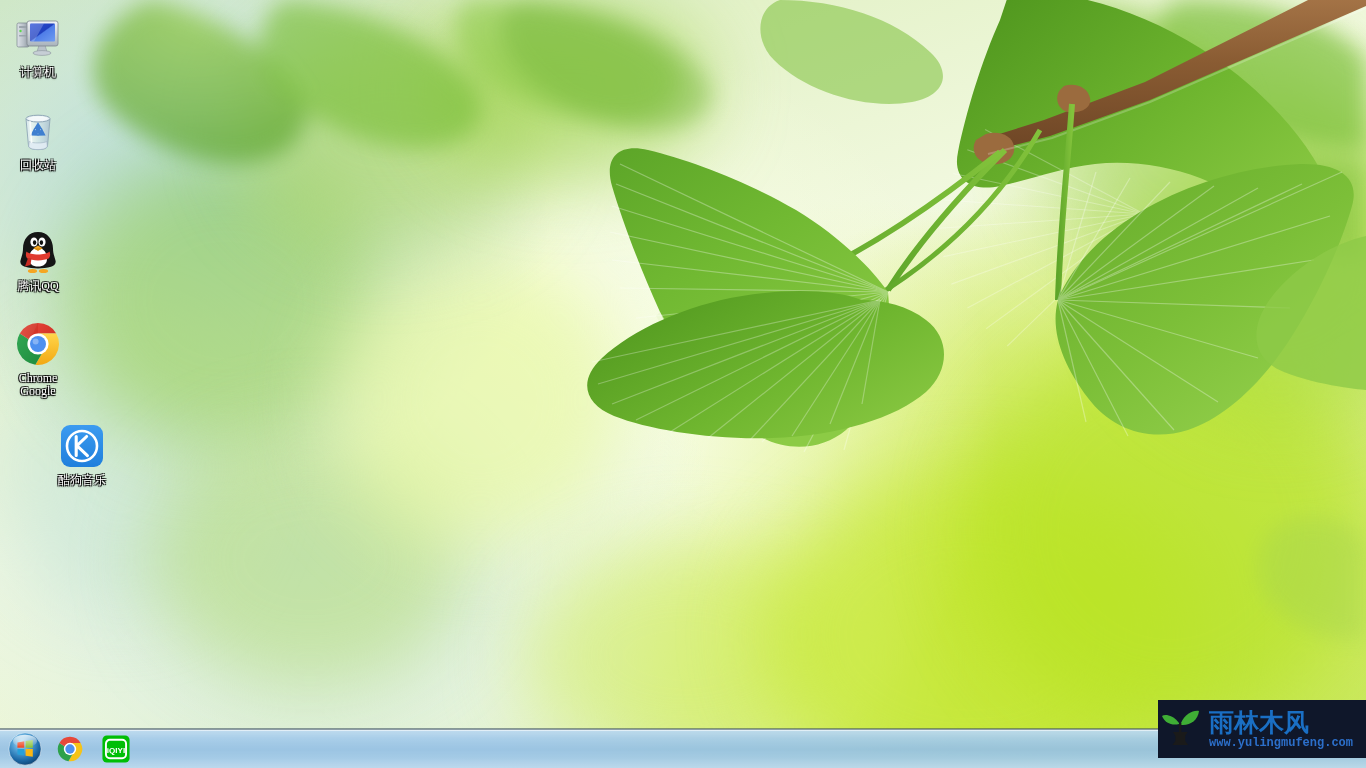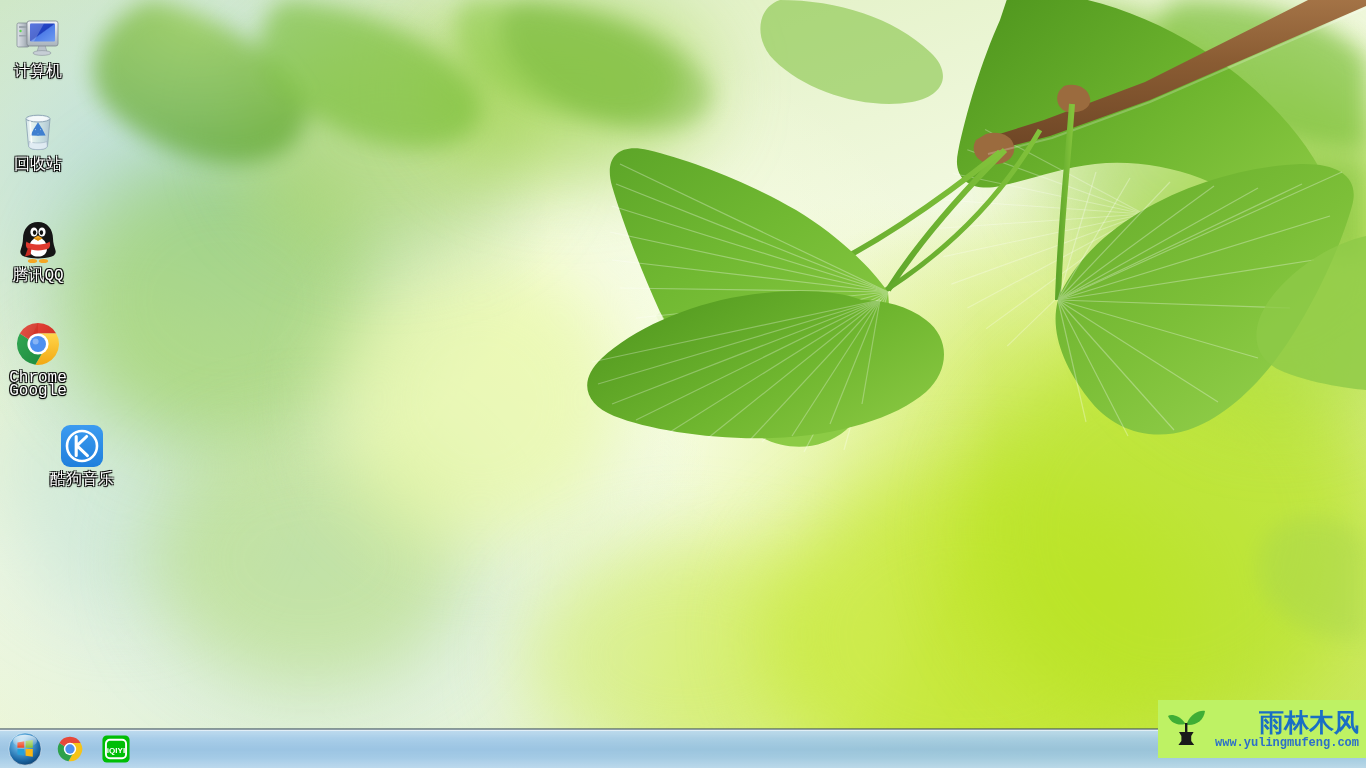--- a/index.html
+++ b/index.html
@@ -61,24 +61,24 @@
     cursor: default;
   }
   .desk-icon .glyph {
     width: 48px;
     height: 48px;
     margin: 0 auto;
     position: relative;
   }
   .desk-icon .label {
     margin-top: 4px;
-    font-size: 16px;
+    font-size: 12px;
     line-height: 13px;
     color: #ffffff;
-    font-family: Liberation Mono, monospace;
+    font-family: Liberation Serif, serif;
     text-shadow:
       -1px -1px 0 rgba(0,0,0,.85), 1px -1px 0 rgba(0,0,0,.85),
       -1px  1px 0 rgba(0,0,0,.85), 1px  1px 0 rgba(0,0,0,.85),
        0px  1px 2px rgba(0,0,0,.9);
     word-wrap: break-word;
   }
 
   
   #taskbar {
     position: absolute;
@@ -121,26 +121,25 @@
     text-align: right;
   }
 
   
   #watermark {
     position: absolute;
     left: 1158px;
     top: 700px;
     width: 208px;
     height: 58px;
-    background: #bef264;
+    background: #0f172a;
     display: flex;
     align-items: center;
-    padding-left: 7px;
+    padding-left: 1px;
     box-sizing: border-box;
-    text-align: right;
   }
   #watermark .wm-text { margin-left: 6px; }
   #watermark .wm-title {
     font-size: 25px;
     line-height: 26px;
     font-weight: bold;
     color: #1a6fc4;
     letter-spacing: 0px;
     font-family: "DejaVu Sans", sans-serif;
   }
@@ -422,21 +421,21 @@
             <path d="M0 -10 L5 -2 L1.6 -2 L1.6 3 L-1.6 3 L-1.6 -2 L-5 -2 Z" transform="rotate(120)"></path>
             <path d="M0 -10 L5 -2 L1.6 -2 L1.6 3 L-1.6 3 L-1.6 -2 L-5 -2 Z" transform="rotate(240)"></path>
           </g>
 
           <path d="M16 14 L17.6 36" stroke="rgba(255,255,255,.8)" stroke-width="1.6" fill="none"></path>
         </svg>
       </div>
       <div class="label">回收站</div>
     </div>
 
-    <div class="desk-icon" style="top:218px;">
+    <div class="desk-icon" style="top:228px;">
       <div class="glyph">
         <svg width="48" height="48" viewBox="0 0 48 48">
 
           <ellipse cx="18.5" cy="43" rx="4.6" ry="2.1" fill="#f5a623"></ellipse>
           <ellipse cx="29.5" cy="43" rx="4.6" ry="2.1" fill="#f5a623"></ellipse>
 
           <path d="M24 4 C14.5 4 9 11.5 9 20.5 C9 25 7.5 29 6.5 32.5
                    C5.6 35.8 8 38 11 38.8 C15 39.9 19.4 40.4 24 40.4
                    C28.6 40.4 33 39.9 37 38.8 C40 38 42.4 35.8 41.5 32.5
                    C40.5 29 39 25 39 20.5 C39 11.5 33.5 4 24 4 Z" fill="#151515"></path>

